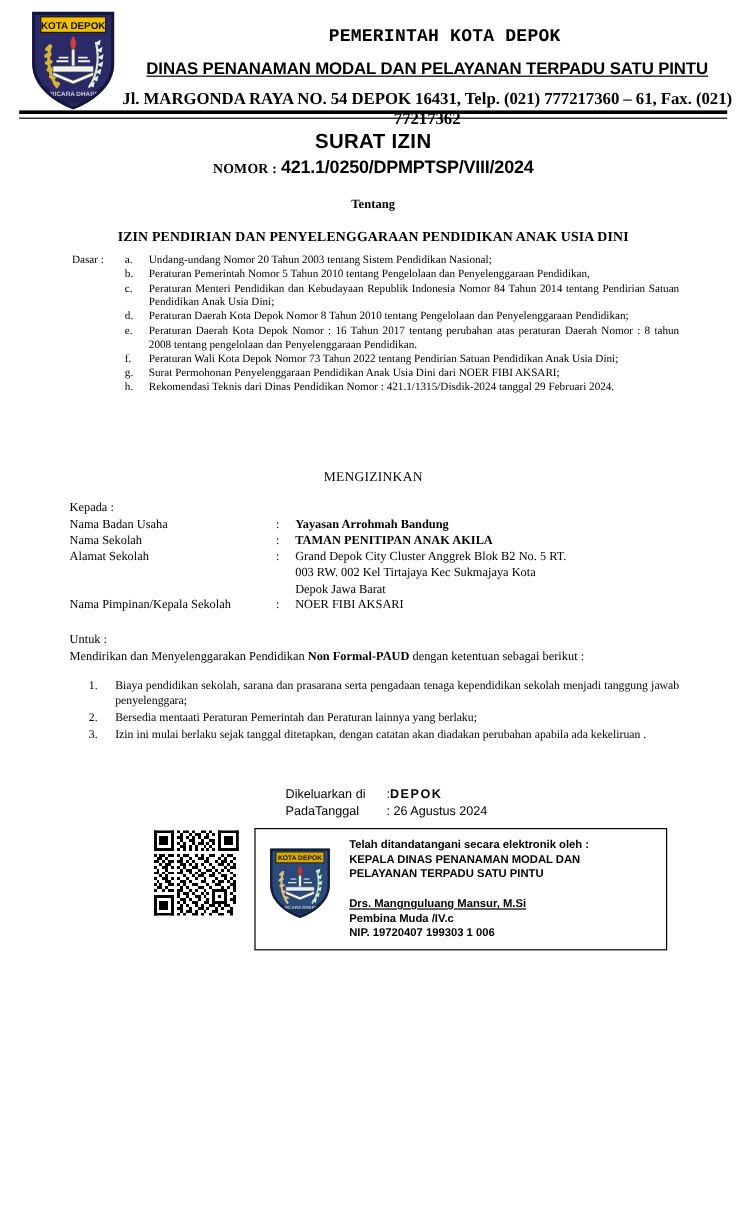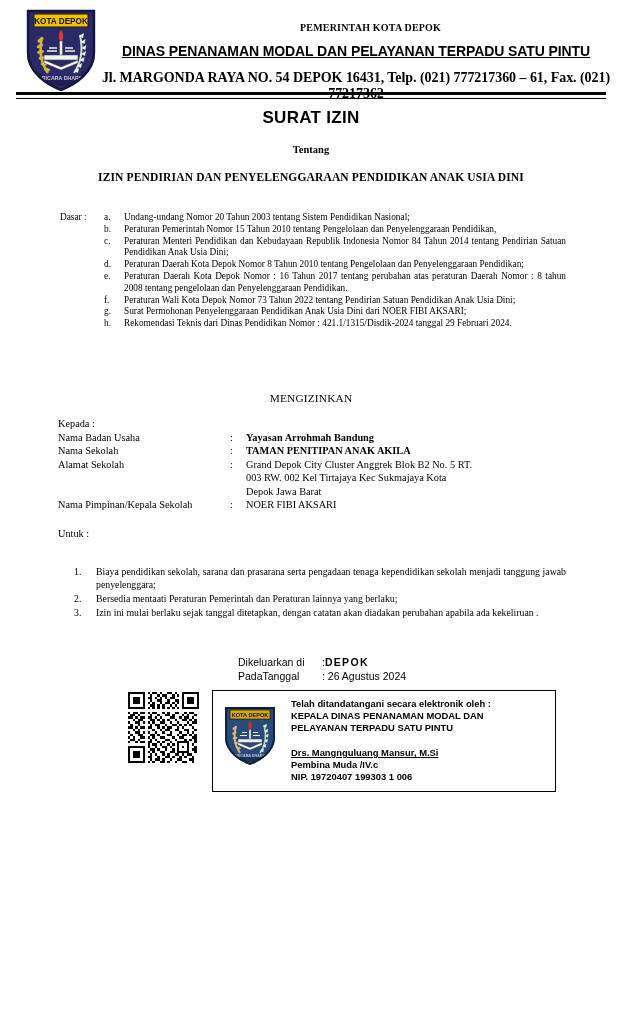--- a/index.html
+++ b/index.html
@@ -28,23 +28,23 @@
     left: 22px; top: 5px;
     width: 78px; height: 88px;
   }
   .head-text {
     position: absolute;
     left: 96px; top: 8px;
     width: 520px;
     text-align: center;
   }
   .head-line1 {
-    font-family: Liberation Serif, serif;
-    font-weight: bold;
-    font-size: 10px;
+    font-family: Liberation Mono, monospace;
+    font-weight: bold;
+    font-size: 15px;
     letter-spacing: 0.2px;
     margin-top: 14px;
     margin-left: 29px;
   }
   .head-line2 {
     font-family: "Liberation Sans", sans-serif;
     font-weight: bold;
     font-size: 14px;
     letter-spacing: -0.1px;
     margin-top: 10px;
@@ -338,34 +338,38 @@
     <div class="head-line2">DINAS PENANAMAN MODAL DAN PELAYANAN TERPADU SATU  PINTU</div>
     <div class="head-line3">Jl. MARGONDA RAYA NO. 54 DEPOK 16431, Telp. (021) 777217360 – 61, Fax. (021) 77217362</div>
   </div>
 
   <div class="rule-thick"></div>
   <div class="rule-thin"></div>
 </div>
 
 <div class="title-block">
   <div class="doc-title">SURAT IZIN</div>
+  <div class="doc-number">
+    <span class="lbl">NOMOR :</span>
+    <span class="num">421.1/0250/DPMPTSP/VIII/2024</span>
+  </div>
   <div class="tentang">Tentang</div>
   <div class="subject">IZIN PENDIRIAN DAN PENYELENGGARAAN PENDIDIKAN ANAK USIA DINI</div>
 </div>
 
 <div class="dasar-block">
   <div class="dasar-label">Dasar :</div>
   <ul class="dasar-list">
     <li>
       <span class="mark">a.</span>
       <span class="txt">Undang-undang Nomor 20 Tahun 2003 tentang Sistem Pendidikan Nasional;</span>
     </li>
     <li>
       <span class="mark">b.</span>
-      <span class="txt">Peraturan Pemerintah Nomor 15 Tahun 2010 tentang Pengelolaan dan Penyelenggaraan Pendidikan,</span>
+      <span class="txt">Peraturan Pemerintah Nomor 5 Tahun 2010 tentang Pengelolaan dan Penyelenggaraan Pendidikan,</span>
     </li>
     <li>
       <span class="mark">c.</span>
       <span class="txt">Peraturan Menteri Pendidikan dan Kebudayaan Republik Indonesia Nomor 84 Tahun 2014 tentang Pendirian Satuan Pendidikan Anak Usia Dini;</span>
     </li>
     <li>
       <span class="mark">d.</span>
       <span class="txt">Peraturan Daerah Kota Depok Nomor 8 Tahun 2010 tentang Pengelolaan dan Penyelenggaraan Pendidikan;</span>
     </li>
     <li>
@@ -414,20 +418,21 @@
 
   <div class="rec-row">
     <span class="rec-key">Nama Pimpinan/Kepala Sekolah</span>
     <span class="rec-colon">:</span>
     <span class="rec-val">NOER FIBI AKSARI</span>
   </div>
 </div>
 
 <div class="untuk">
   <div>Untuk :</div>
+  <div><span>Mendirikan dan Menyelenggarakan  Pendidikan </span><b>Non Formal-PAUD</b><span>  dengan ketentuan sebagai berikut :</span></div>
 </div>
 
 <ul class="conds">
   <li>
     <span class="mark">1.</span>
     <span class="txt">Biaya pendidikan sekolah, sarana dan prasarana serta pengadaan tenaga kependidikan sekolah menjadi tanggung jawab penyelenggara;</span>
   </li>
   <li>
     <span class="mark">2.</span>
     <span class="txt">Bersedia mentaati Peraturan Pemerintah dan Peraturan lainnya yang berlaku;</span>

